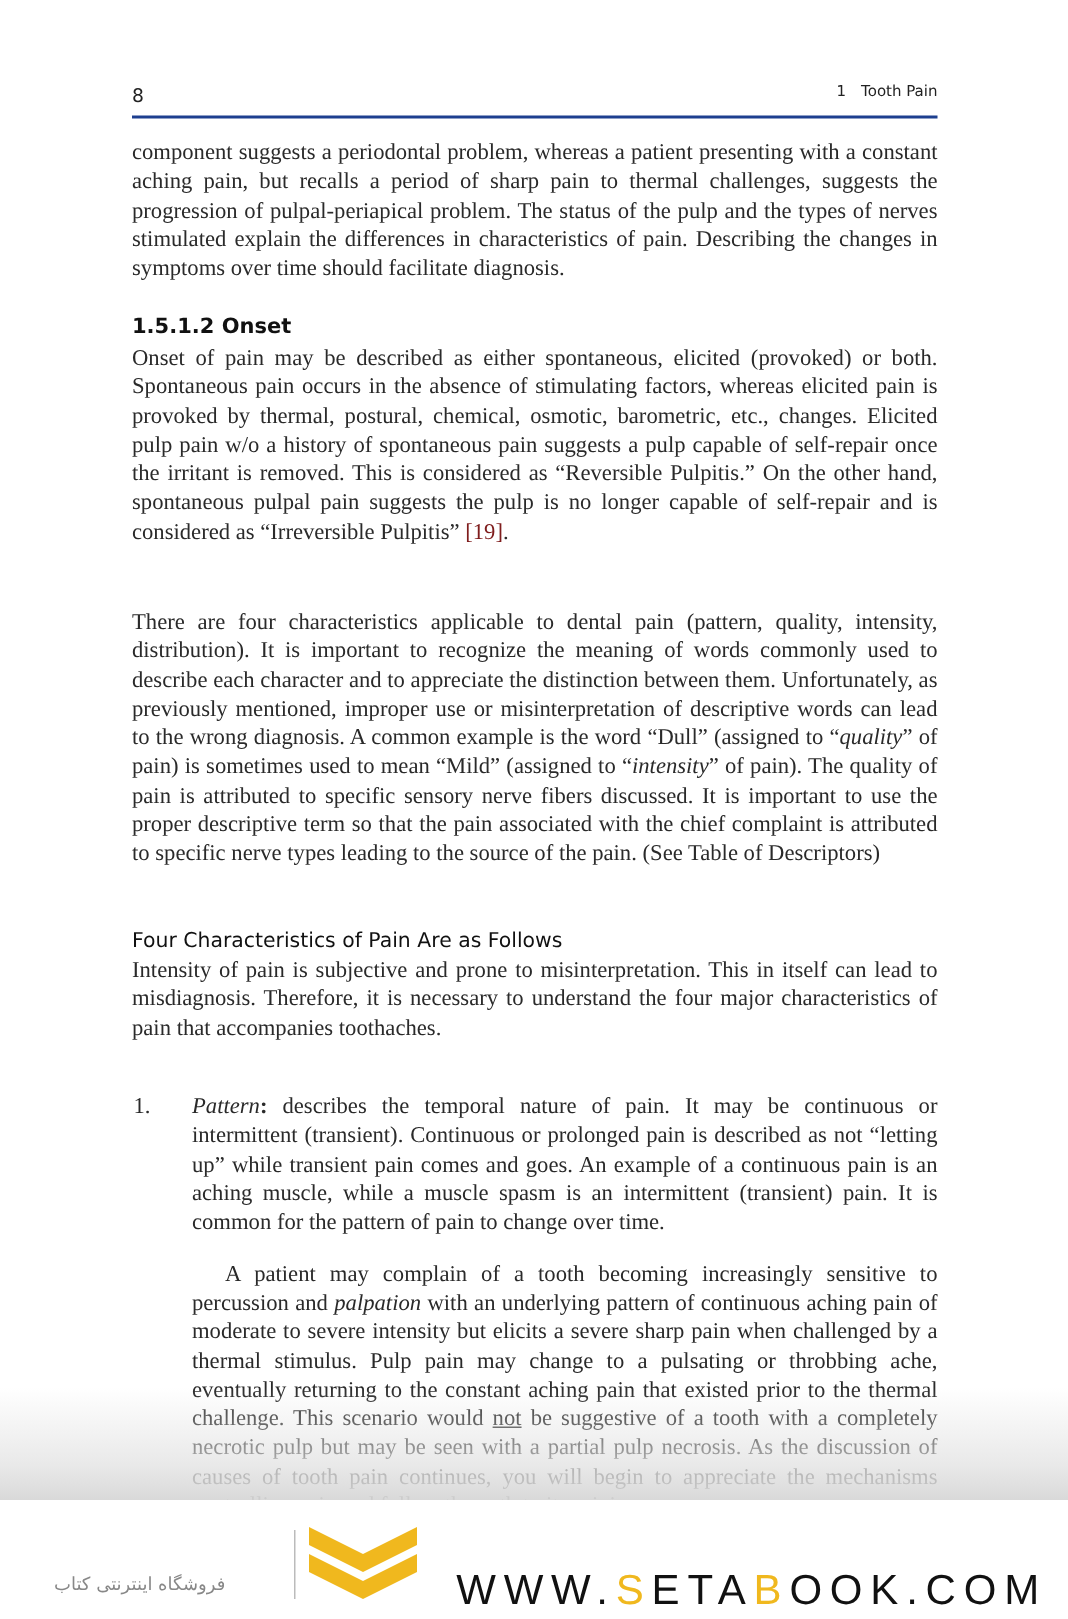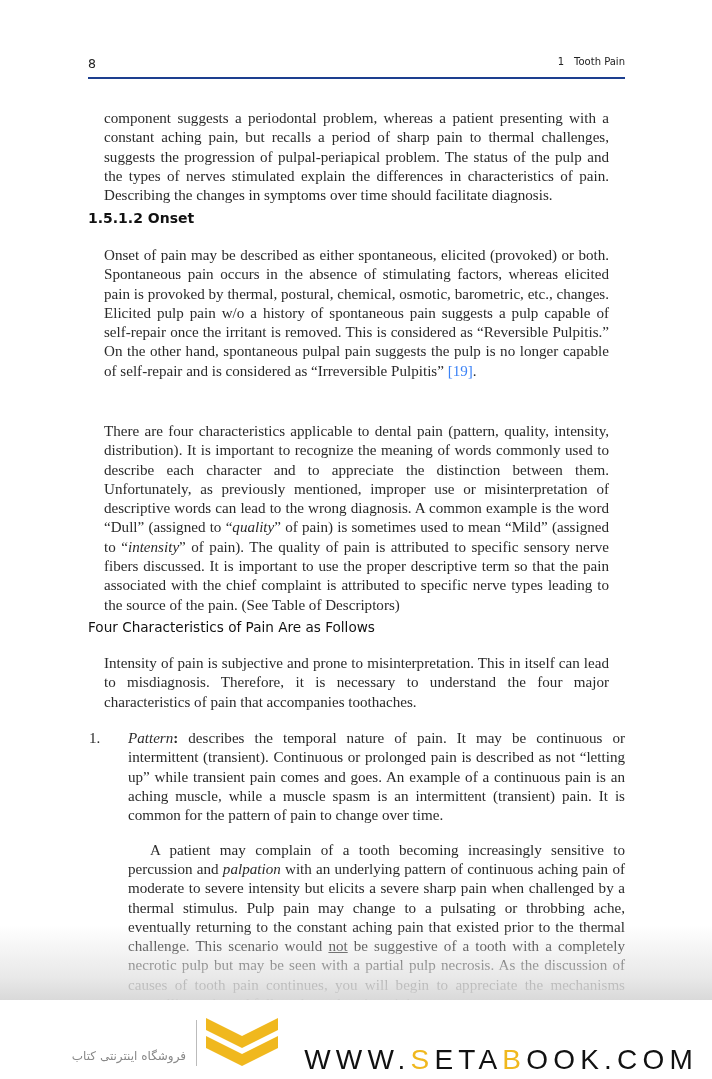--- a/index.html
+++ b/index.html
@@ -6,36 +6,36 @@
   body { width:712px; height:1079px; background:#fff; position:relative; overflow:hidden; }
   .page { position:absolute; left:0; top:0; width:712px; height:1000px; background:#fff; }
   .shade { position:absolute; left:0; top:925px; width:712px; height:75px;
     background: linear-gradient(to bottom, rgba(255,255,255,0) 0%, rgba(225,225,225,0.75) 70%, rgba(215,215,215,0.95) 100%); pointer-events:none; }
   .header { position:absolute; left:88px; top:56px; width:537px; height:22px; }
   .pgnum { position:absolute; left:0; top:0; font-family:"DejaVu Sans", sans-serif; font-size:12.5px; color:#222; }
   .running { position:absolute; right:0; top:0; font-family:"DejaVu Sans", sans-serif; font-size:10px; color:#222; }
   .running .chap { margin-right:10px; }
   .rule { position:absolute; left:88px; top:77px; width:537px; height:2px; background:#1d3f8f; }
   .body { position:absolute; left:88px; width:537px; font-family:"Liberation Serif", serif; font-size:15.1px; line-height:19.3px; color:#2a2a2a; text-align:justify; }
-  .body p { margin:16px; }
+  .body p { margin:0; }
   .h3 { position:absolute; left:88px; font-family:"DejaVu Sans", sans-serif; font-weight:bold; font-size:14px; color:#111; }
   .h4 { position:absolute; left:88px; font-family:"DejaVu Sans", sans-serif; font-size:13.6px; color:#111; }
-  .cite { color:#3b82f6; }
+  .cite { color:#7f1d1d; }
   .list { position:absolute; left:88px; width:537px; font-family:"Liberation Serif", serif; font-size:15.1px; line-height:19.3px; color:#2a2a2a; text-align:justify; }
   .li { position:relative; padding-left:40px; }
   .li .num { position:absolute; left:1px; top:0; }
   .li .term { font-weight:normal; font-style:italic; }
   .indent { text-indent:22px; }
   .footer { position:absolute; left:0; top:1000px; width:712px; height:79px; background:#fff; }
   .logo-box { position:absolute; left:36px; top:14px; width:240px; height:58px; }
   .chev { position:absolute; left:170px; top:4px; width:72px; height:48px; }
   .divider { position:absolute; left:160px; top:6px; width:1px; height:46px; background:#bbb; }
   .logo-word { position:absolute; left:0; top:0; width:150px; height:32px; font-family:"DejaVu Sans", sans-serif; font-weight:bold; font-size:30px; color:#f0b81e; letter-spacing:-1px; text-align:right; }
   .logo-word .g { color:#8c8c8c; }
-  .logo-sub { position:absolute; left:0; top:35px; width:150px; text-align:right; font-family:"DejaVu Sans", sans-serif; font-size:12px; color:#888; direction:rtl; }
+  .logo-sub { position:absolute; left:0; top:35px; width:150px; text-align:left; font-family:"DejaVu Sans", sans-serif; font-size:12px; color:#888; direction:rtl; }
   .fa-title { position:absolute; right:14px; top:12px; font-family:"DejaVu Sans", sans-serif; font-size:19px; color:#111; direction:rtl; }
   .url { position:absolute; right:14px; top:44px; font-family:Liberation Sans, sans-serif; font-size:28px; letter-spacing:5.2px; color:#111; }
   .url .y { color:#f0b81e; }
 </style>
 </head>
 <body>
 
 <div class="page">
 
   <div class="header">

